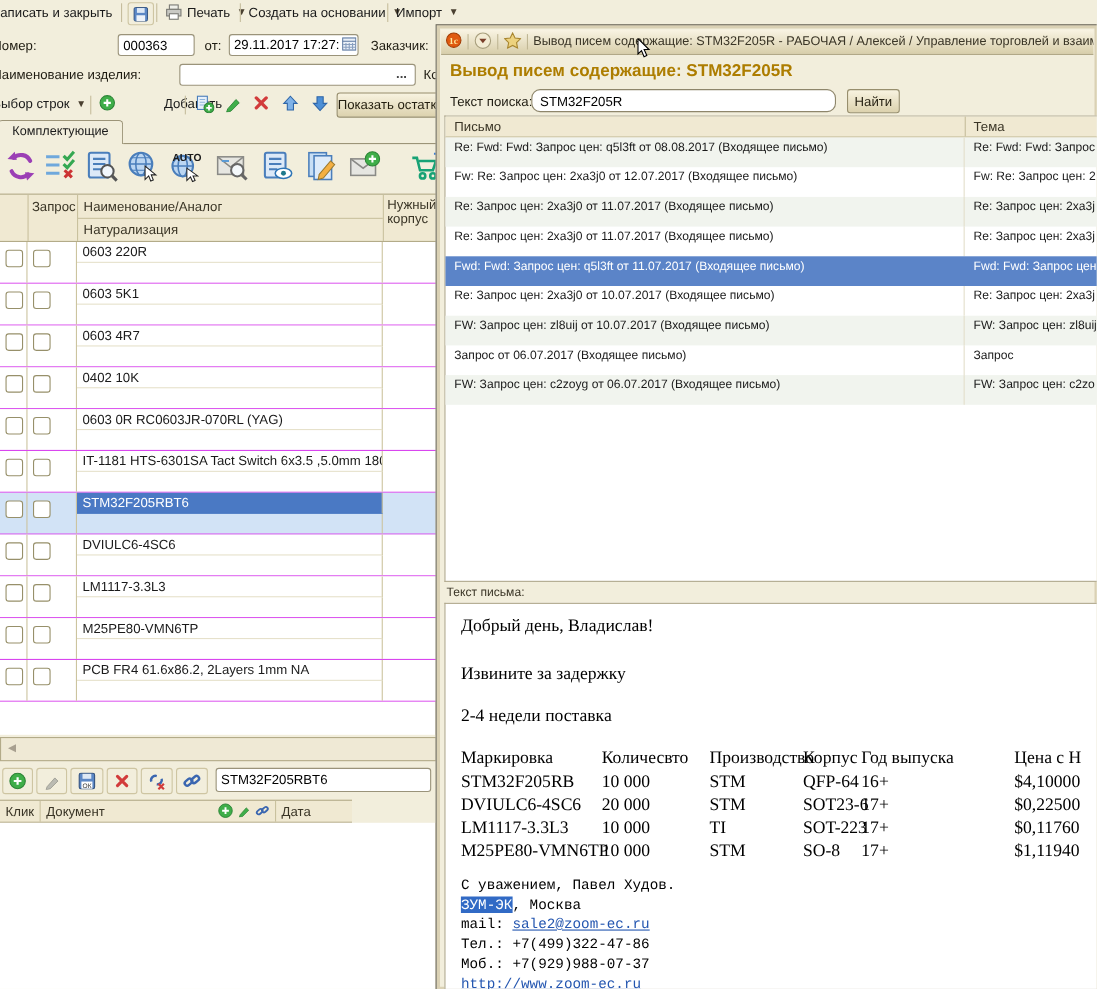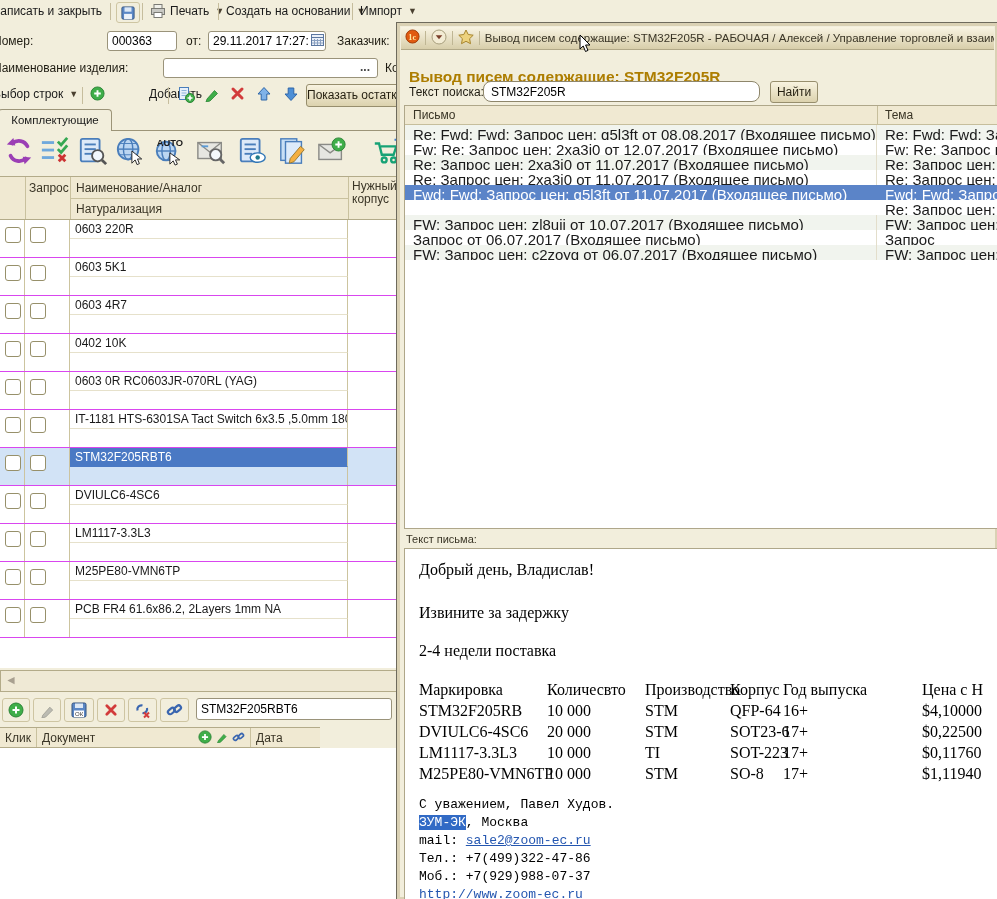--- a/index.html
+++ b/index.html
@@ -29,21 +29,21 @@
   .lrow.selected .lcn{background:#4A79C4;color:#fff;border-bottom-color:#4A79C4;}
   .cb{display:inline-block;width:14px;height:14px;background:#fff;border:1px solid #97906A;border-radius:3px;margin:7px 0 0 5px;}
   
   .frame{position:absolute;left:396px;top:22px;width:601px;height:877px;
     background:#F2EEDC;border:1px solid #6E6A5C;box-shadow:inset 0 0 0 3px #DAD1B4;}
   .titlebar{position:absolute;left:4px;top:4px;right:4px;height:22px;
     background:linear-gradient(#F9F4E3,#D8CEAA);border-bottom:1px solid #B1A887;display:flex;align-items:center;}
   .tb-sep{width:1px;height:14px;background:#BFB694;margin:0 5px;}
   .mlist{position:absolute;left:7px;top:82px;width:594px;background:#fff;border:1px solid #AFA78A;border-right:none;height:424px;box-sizing:border-box;}
   .mhead{height:18px;background:#F0E9D2;border-bottom:1px solid #C6BE9C;position:relative;font-size:12px;color:#3A3526;}
-  .mrow{height:15px;position:relative;font-size:15px;line-height:19px;}
+  .mrow{height:27px;position:relative;font-size:11px;line-height:19px;}
   .mrow.odd{background:#F1F4EE;}
   .mrow.selected{background:#5B84C8;color:#fff;}
   .mc1{position:absolute;left:0;top:0;width:472px;height:100%;padding-left:8px;box-sizing:border-box;
     border-right:1px solid #E3DECB;overflow:hidden;white-space:nowrap;}
   .mrow.selected .mc1{border-right-color:transparent;}
   .mc2{position:absolute;left:480px;top:0;right:0;height:100%;overflow:hidden;white-space:nowrap;}
   .letterbox{position:absolute;left:7px;top:525px;width:594px;height:352px;background:#fff;
     border:1px solid #AFA78A;border-right:none;box-sizing:border-box;overflow:hidden;}
   .serif{font-family:"Liberation Serif","DejaVu Serif",serif;font-size:16px;color:#000;}
   .mono{font-family:"Liberation Mono","DejaVu Sans Mono",monospace;font-size:13px;color:#000;}
@@ -489,21 +489,21 @@
     <span class="tb-sep"></span>
     <span class="nw" style="font-size:11.5px;color:#3A3526;overflow:hidden;">Вывод писем содержащие: STM32F205R - РАБОЧАЯ / Алексей / Управление торговлей и взаимоотн</span>
   </div>
 
   <span class="abs" style="left:182px;top:12px;z-index:50;">
     <svg width="14" height="18" viewBox="0 0 14 18">
         <polygon points="1,0 1,14 4.2,11 6.5,16.5 9,15.4 6.6,10 11,10" fill="#fff" stroke="#000" stroke-width="1"></polygon>
       </svg>
   </span>
 
-  <div class="abs nw" style="left:12px;top:33px;font-size:15.5px;font-weight:bold;color:#AD7D00;margin-top:12px;">Вывод писем содержащие: STM32F205R</div>
+  <div class="abs nw" style="left:12px;top:33px;font-size:15.5px;font-weight:bold;color:#AD7D00;">Вывод писем содержащие: STM32F205R</div>
 
   <div class="abs nw" style="left:0;top:57px;width:594px;height:24px;">
     <span class="abs lbl" style="left:12px;top:5px;">Текст поиска:</span>
     <input class="abs" style="left: 86px; top: 1px; width: 277px; height: 21px; border: 1px solid rgb(142, 134, 107); border-radius: 8px; padding: 2px 7px; background: rgb(255, 255, 255);" readonly="" value="STM32F205R">
     <span class="abs btn-bevel" style="left:373px;top:1px;width:46px;height:20px;line-height:20px;">Найти</span>
   </div>
 
   <div class="mlist">
     <div class="mhead">
       <span class="abs" style="left:8px;top:2px;">Письмо</span>
@@ -530,20 +530,21 @@
         <span class="mc1">Re: Запрос цен: 2xa3j0 от 11.07.2017 (Входящее письмо)</span>
         <span class="mc2">Re: Запрос цен: 2xa3j</span>
       </div>
 
       <div class="mrow selected odd">
         <span class="mc1">Fwd: Fwd: Запрос цен: q5l3ft от 11.07.2017 (Входящее письмо)</span>
         <span class="mc2">Fwd: Fwd: Запрос цен</span>
       </div>
 
       <div class="mrow">
+        <span class="mc1">Re: Запрос цен: 2xa3j0 от 10.07.2017 (Входящее письмо)</span>
         <span class="mc2">Re: Запрос цен: 2xa3j</span>
       </div>
 
       <div class="mrow odd">
         <span class="mc1">FW: Запрос цен: zl8uij от 10.07.2017 (Входящее письмо)</span>
         <span class="mc2">FW: Запрос цен: zl8uij</span>
       </div>
 
       <div class="mrow">
         <span class="mc1">Запрос от 06.07.2017 (Входящее письмо)</span>

